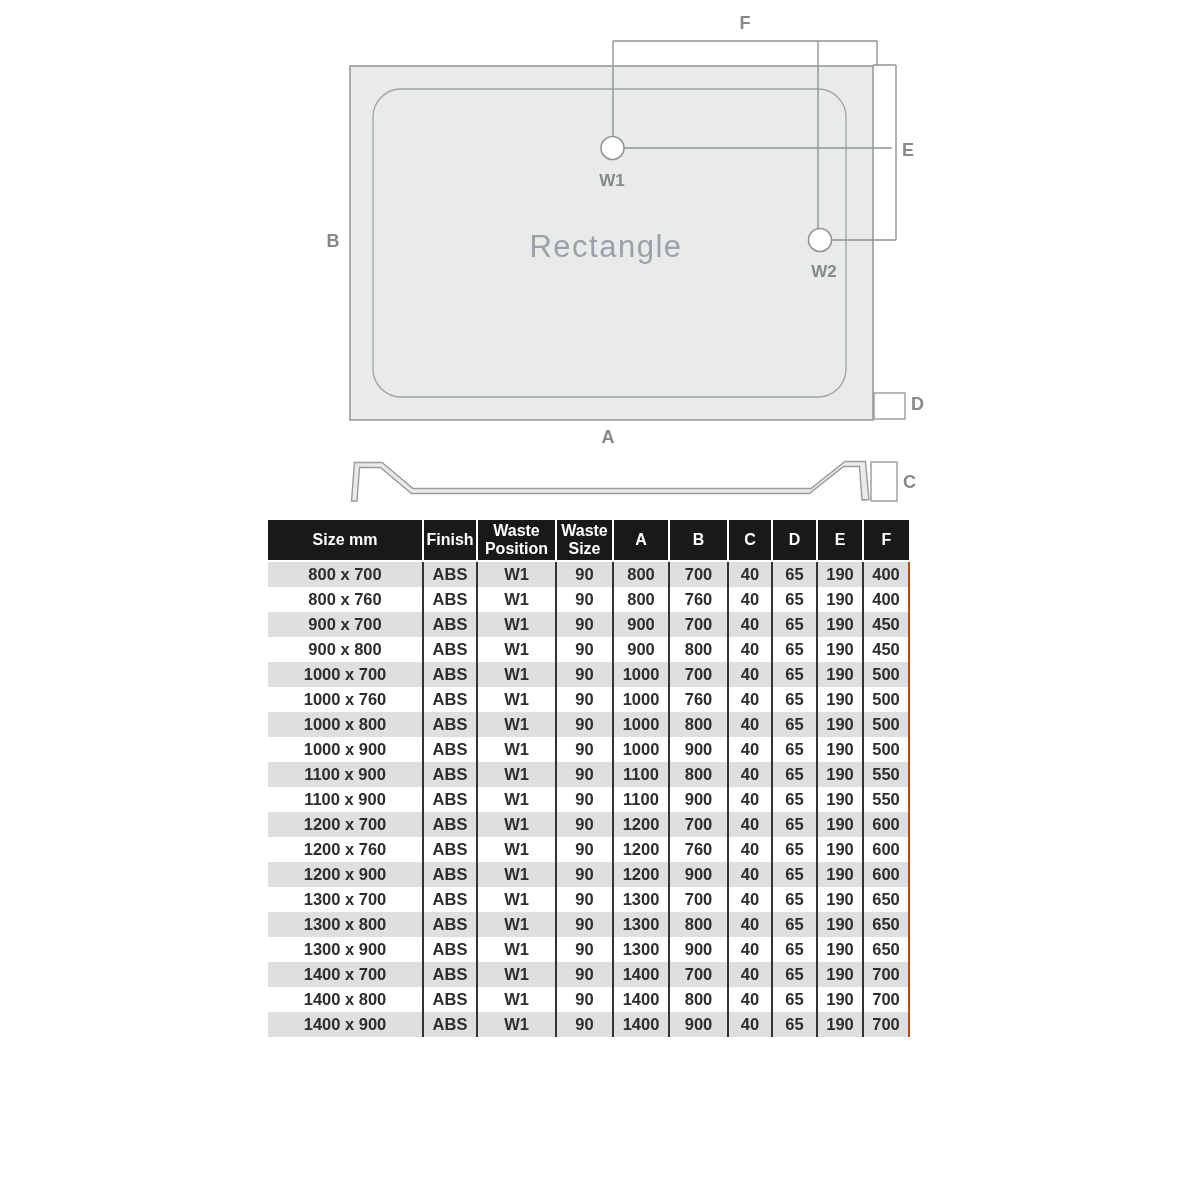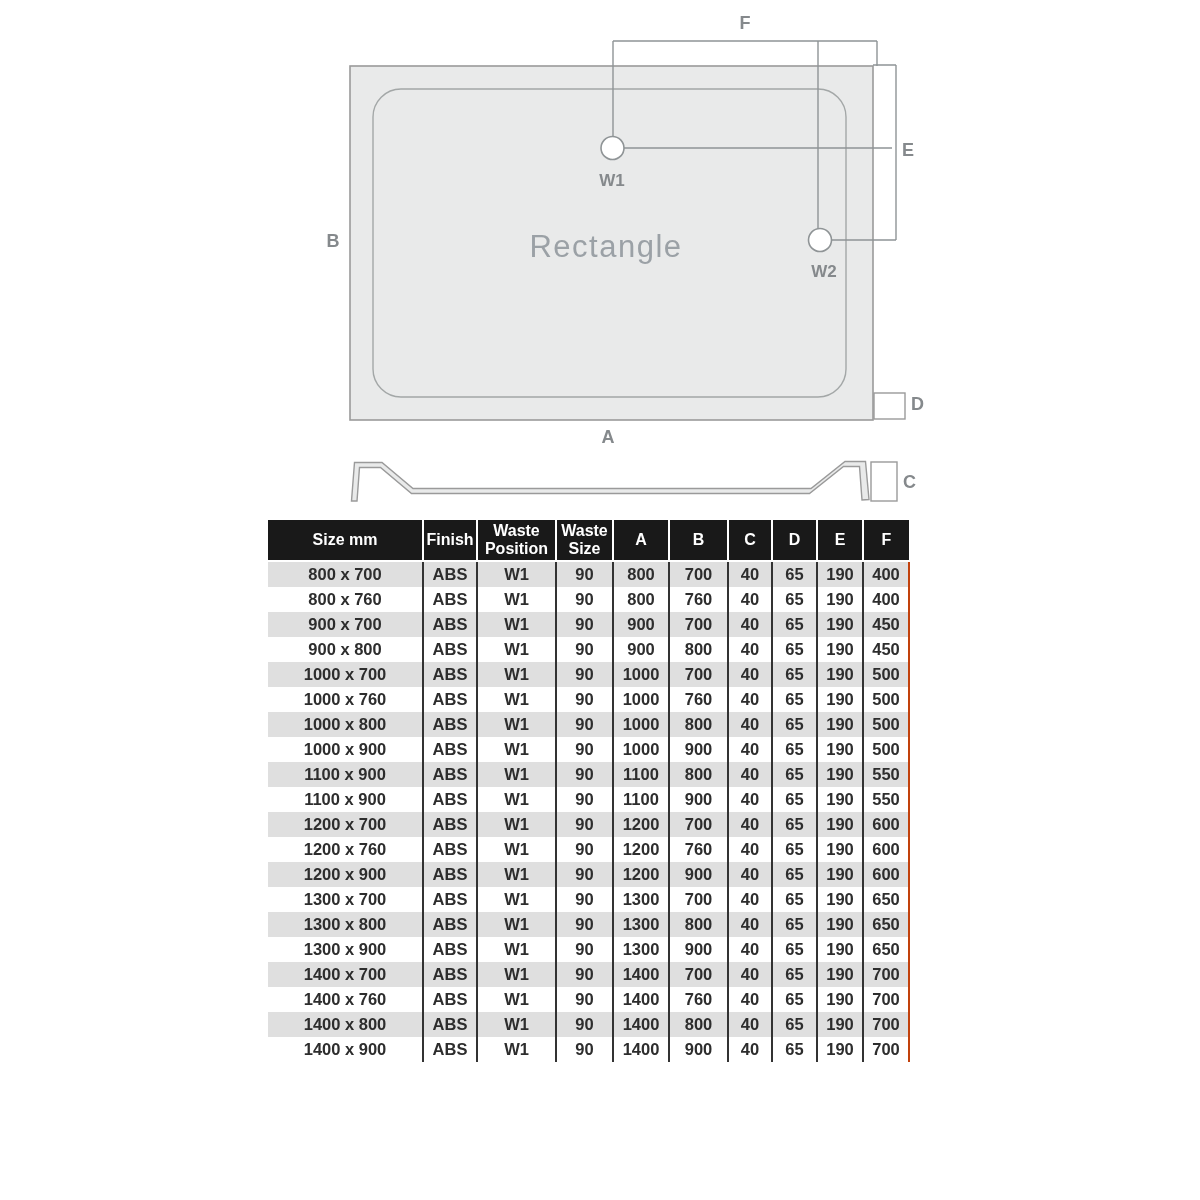--- a/index.html
+++ b/index.html
@@ -283,32 +283,20 @@
             <td>W1</td>
             <td>90</td>
             <td>1400</td>
             <td>700</td>
             <td>40</td>
             <td>65</td>
             <td>190</td>
             <td>700</td>
           </tr>
           <tr>
-            <td>1400 x 760</td>
-            <td>ABS</td>
-            <td>W1</td>
-            <td>90</td>
-            <td>1400</td>
-            <td>760</td>
-            <td>40</td>
-            <td>65</td>
-            <td>190</td>
-            <td>700</td>
-          </tr>
-          <tr>
             <td>1400 x 800</td>
             <td>ABS</td>
             <td>W1</td>
             <td>90</td>
             <td>1400</td>
             <td>800</td>
             <td>40</td>
             <td>65</td>
             <td>190</td>
             <td>700</td>

